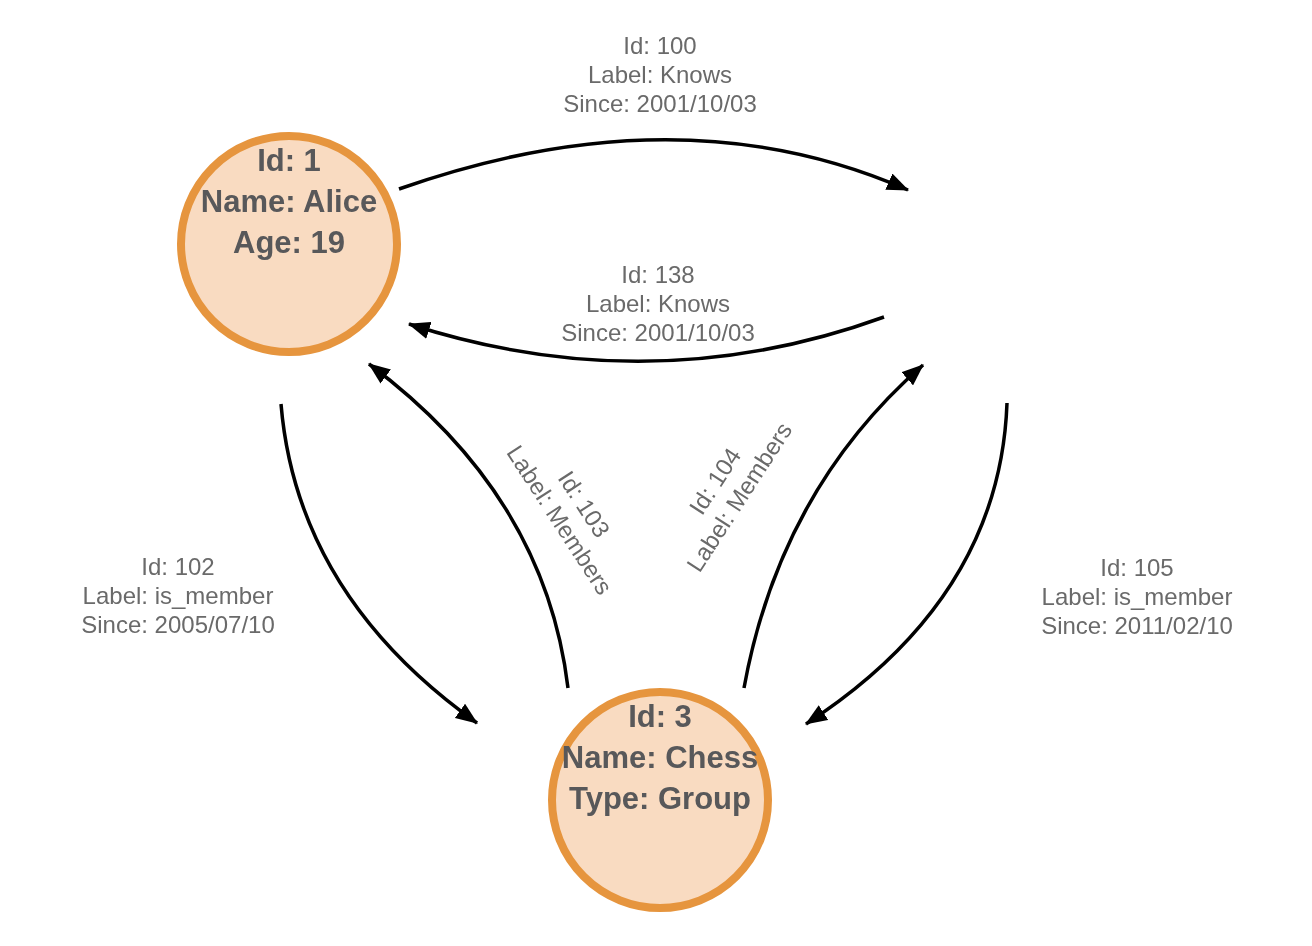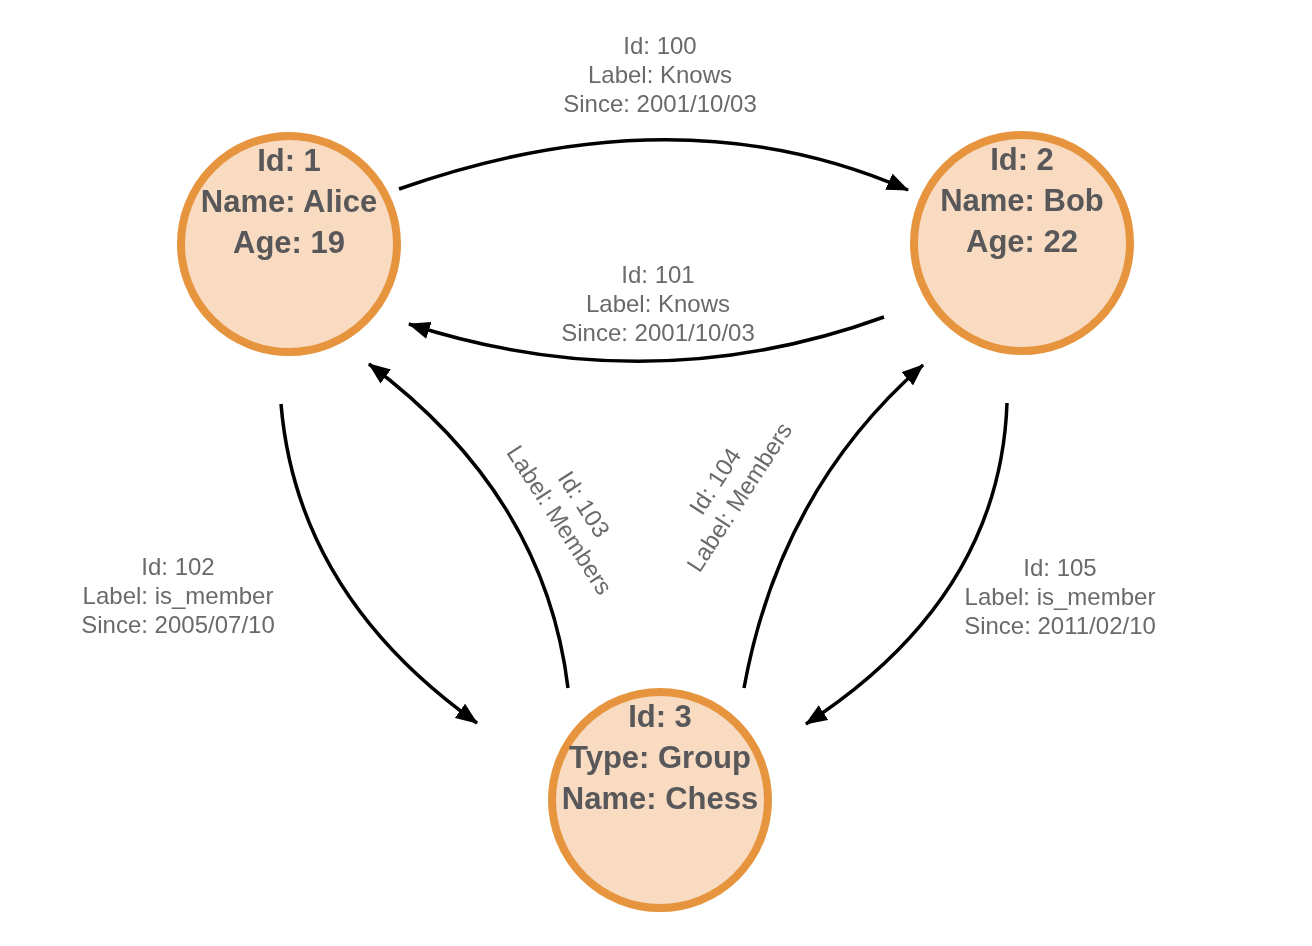--- a/index.html
+++ b/index.html
@@ -79,59 +79,54 @@
     <path class="edge-line" d="M 744 688 Q 780 490 923 365" marker-end="url(#arrow)"></path>
     <path class="edge-line" d="M 1007 403 Q 1000 598 806 724" marker-end="url(#arrow)"></path>
   </svg>
 
   <div class="node" style="left:177px; top:132px">
     <div>Id: 1</div>
     <div>Name: Alice</div>
     <div>Age: 19</div>
   </div>
 
-  <div class="node" style="left:910px; top:131px">
-    <div>Id: 2</div>
-    <div>Name: Bob</div>
-    <div>Age: 22</div>
-  </div>
 
   <div class="node" style="left:548px; top:688px">
     <div>Id: 3</div>
+    <div>Name: Chess</div>
     <div>Type: Group</div>
-    <div>Name: Chess</div>
   </div>
 
   <div class="edge-label" style="left:660px; top:74px">
     <div>Id: 100</div>
     <div>Label: Knows</div>
     <div>Since: 2001/10/03</div>
   </div>
 
   <div class="edge-label" style="left:658px; top:303px">
-    <div>Id: 101</div>
+    <div>Id: 138</div>
     <div>Label: Knows</div>
     <div>Since: 2001/10/03</div>
   </div>
 
   <div class="edge-label" style="left:178px; top:595px">
     <div>Id: 102</div>
     <div>Label: is_member</div>
     <div>Since: 2005/07/10</div>
   </div>
 
   <div class="edge-label rot-cw" style="left:572px; top:512px">
     <div>Id: 103</div>
     <div>Label: Members</div>
   </div>
 
   <div class="edge-label rot-ccw" style="left:727px; top:489px">
     <div>Id: 104</div>
     <div>Label: Members</div>
   </div>
 
-  <div class="edge-label" style="left:1060px; top:596px">
+  <div class="edge-label" style="left:1137px; top:596px">
     <div>Id: 105</div>
     <div>Label: is_member</div>
     <div>Since: 2011/02/10</div>
   </div>
 
 </div>
 
 </body></html>

